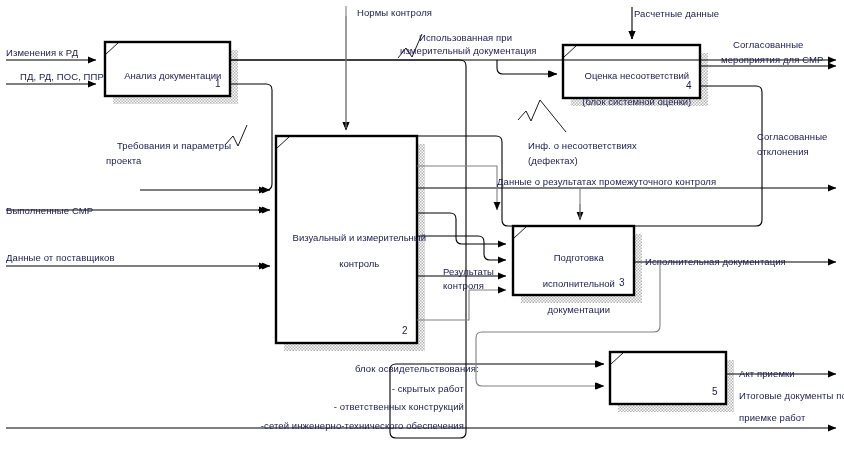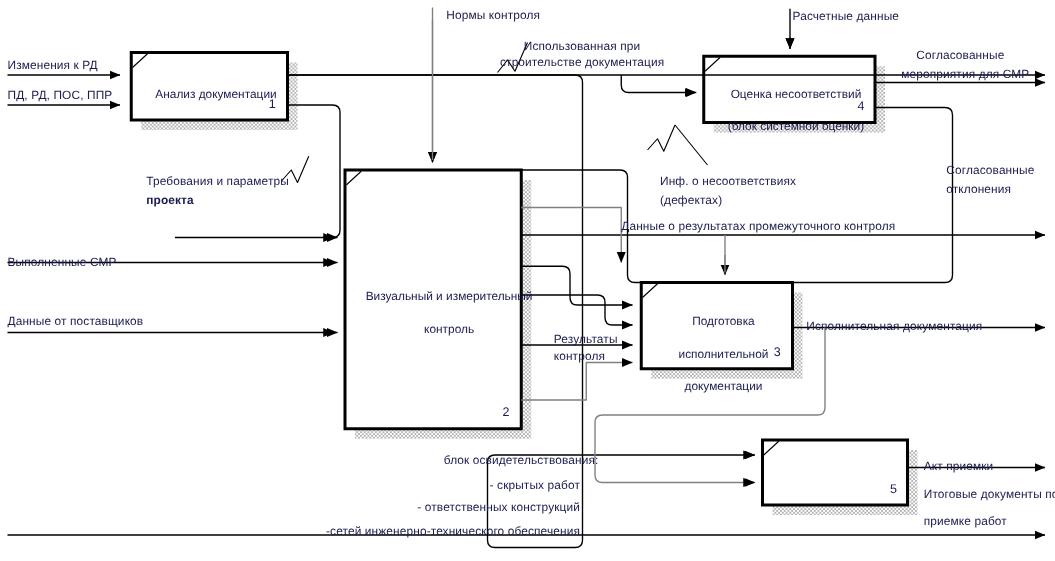--- a/index.html
+++ b/index.html
@@ -191,29 +191,29 @@
   <div class="boxtext" style="left:563px; top:56px; width:137px;">
     <span>Оценка несоответствий</span><br>
     <span>(блок системной оценки)</span>
   </div>
   <div class="boxnum" style="left:686px; top:80px;"><span>4</span></div>
 
   <div class="boxnum" style="left:712px; top:386px;"><span>5</span></div>
 
   <div id="labels-layer">
       <div class="lbl" style="left: 6px; top: 46px;">Изменения к РД</div>
-      <div class="lbl" style="left: 6px; top: 70px; text-align: right;">ПД, РД, ПОС, ППР</div>
+      <div class="lbl" style="left: 20px; top: 70px; text-align: right;">ПД, РД, ПОС, ППР</div>
       <div class="lbl" style="left: 357px; top: 6px;">Нормы контроля</div>
       <div class="lbl" style="left: 419px; top: 31px;">Использованная при</div>
-      <div class="lbl" style="left: 400px; top: 44px;">строительстве документация</div>
+      <div class="lbl" style="left: 400px; top: 44px;">измерительный документация</div>
       <div class="lbl" style="left: 634px; top: 7px;">Расчетные данные</div>
       <div class="lbl" style="left: 733px; top: 38px;">Согласованные</div>
       <div class="lbl" style="left: 721px; top: 53px;">мероприятия для СМР</div>
       <div class="lbl" style="left: 117px; top: 139px;">Требования и параметры</div>
-      <div class="lbl" style="left: 117px; top: 154px; font-weight: bold;">проекта</div>
+      <div class="lbl" style="left: 106px; top: 154px;">проекта</div>
       <div class="lbl" style="left: 528px; top: 139px;">Инф. о несоответствиях</div>
       <div class="lbl" style="left: 528px; top: 154px;">(дефектах)</div>
       <div class="lbl" style="left: 757px; top: 130px;">Согласованные</div>
       <div class="lbl" style="left: 757px; top: 145px;">отклонения</div>
       <div class="lbl" style="left: 497px; top: 175px;">Данные о результатах промежуточного контроля</div>
       <div class="lbl" style="left: 6px; top: 204px;">Выполненные СМР</div>
       <div class="lbl" style="left: 6px; top: 251px;">Данные от поставщиков</div>
       <div class="lbl" style="left: 443px; top: 265px;">Результаты</div>
       <div class="lbl" style="left: 443px; top: 279px;">контроля</div>
       <div class="lbl" style="left: 645px; top: 255px;">Исполнительная документация</div>

